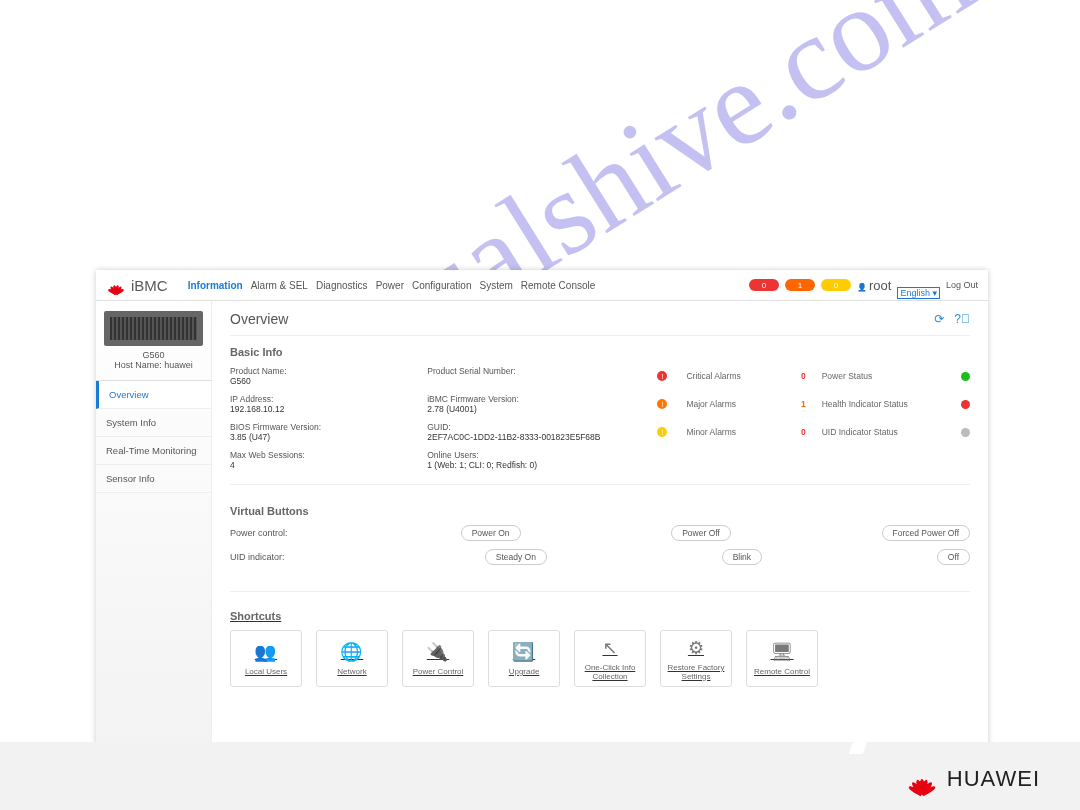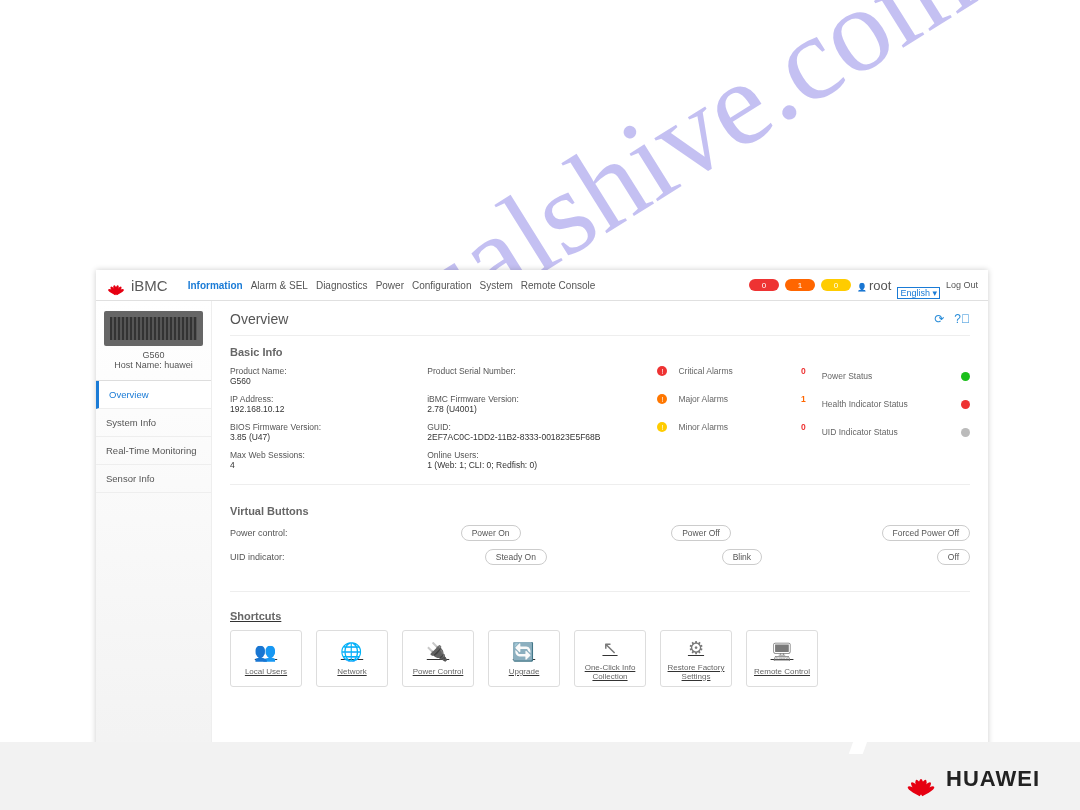--- a/index.html
+++ b/index.html
@@ -30,42 +30,42 @@
   .nav{border-top:1px solid #ddd;}
   .nav-item{padding:8px 10px;font-size:9.5px;color:#555;border-bottom:1px solid #eee;cursor:pointer;}
   .nav-item.active{color:#1a7bd6;border-left:3px solid #1a7bd6;background:#fff;}
   .main{flex:1;padding:10px 18px;overflow:auto;}
   .page-title-row{display:flex;align-items:center;border-bottom:1px solid #eee;padding-bottom:8px;margin-bottom:10px;}
   .page-title{font-size:14px;color:#555;}
   .title-icons{margin-left:auto;color:#2a8dd9;font-size:12px;display:flex;gap:10px;}
   .section-title{font-size:11px;color:#666;font-weight:bold;margin:8px 0;}
   .basic{display:grid;grid-template-columns:1.1fr 1.3fr 0.9fr 0.9fr;column-gap:16px;row-gap:8px;font-size:8.5px;color:#666;padding-bottom:14px;border-bottom:1px solid #eee;}
   .kv .k{color:#555;}.kv .v{color:#333;}
-  .alarm-row{display:flex;align-items:flex-start;gap:11px;}
+  .alarm-row{display:flex;align-items:center;gap:19px;}
   .alarm-row .badge{width:10px;height:10px;border-radius:50%;display:inline-flex;align-items:center;justify-content:center;color:#fff;font-size:7px;}
   .badge.cr{background:#e33;}.badge.mj{background:#f70;}.badge.mn{background:#fc0;}
   .alarm-count{margin-left:auto;font-weight:bold;}
   .alarm-count.red{color:#e33;}.alarm-count.orange{color:#f60;}.alarm-count.zero{color:#e33;}
   .status-row{display:flex;align-items:center;gap:5px;}
   .dot{width:9px;height:9px;border-radius:50%;display:inline-block;margin-left:auto;}
   .dot.green{background:#1abf1a;}.dot.redd{background:#e33;}.dot.grey{background:#bbb;}
   .vb{padding:12px 0 18px;border-bottom:1px solid #eee;}
   .vb-row{display:flex;align-items:center;gap:10px;margin-bottom:8px;font-size:9px;justify-content:space-between;}
   .vb-label{width:80px;color:#555;}
   .vb-btn{border:1px solid #ccc;background:#fff;border-radius:10px;padding:2px 10px;font-size:8.5px;color:#555;cursor:pointer;}
   .shortcuts{padding-top:10px;text-decoration:underline;}
   .sc-grid{display:flex;gap:14px;margin-top:8px;}
   .sc{width:70px;height:55px;border:1px solid #ddd;border-radius:3px;display:flex;flex-direction:column;align-items:center;justify-content:center;color:#666;font-size:8px;text-align:center;cursor:pointer;}
   .sc .ic{font-size:18px;color:#7a7a7a;margin-bottom:4px;}
   .footer{position:absolute;left:0;right:0;bottom:0;height:68px;background:#f2f2f2;}
   .footer-slash{position:absolute;right:210px;top:-28px;width:14px;height:40px;background:#fff;transform:skewX(-20deg);}
   .footer-logo{position:absolute;right:40px;bottom:16px;display:flex;align-items:center;}
   .footer-logo .logo-mark{width:34px;height:30px;margin-right:8px;}
   .footer-logo .petal{width:5px;height:15px;}
-  .footer-text{font-size:22px;letter-spacing:1px;color:#222;font-weight:bold;}
+  .footer-text{font-size:22px;letter-spacing:1px;color:#222;}
   .watermark{position:absolute;left:180px;top:120px;font-size:120px;color:rgba(100,90,220,0.38);transform:rotate(-32deg);font-family:"Comic Sans MS",cursive;pointer-events:none;white-space:nowrap;}
 </style>
 </head>
 <body>
 
 <div class="page">
   <div class="watermark">manualshive.com</div>
 
   <div class="app">
     <div class="topbar">

